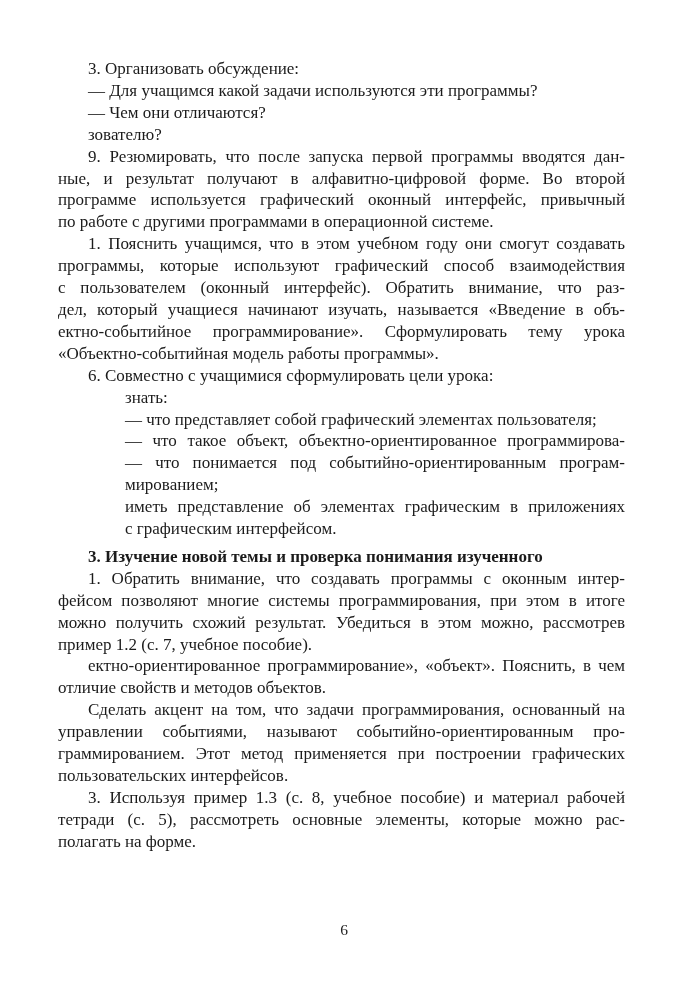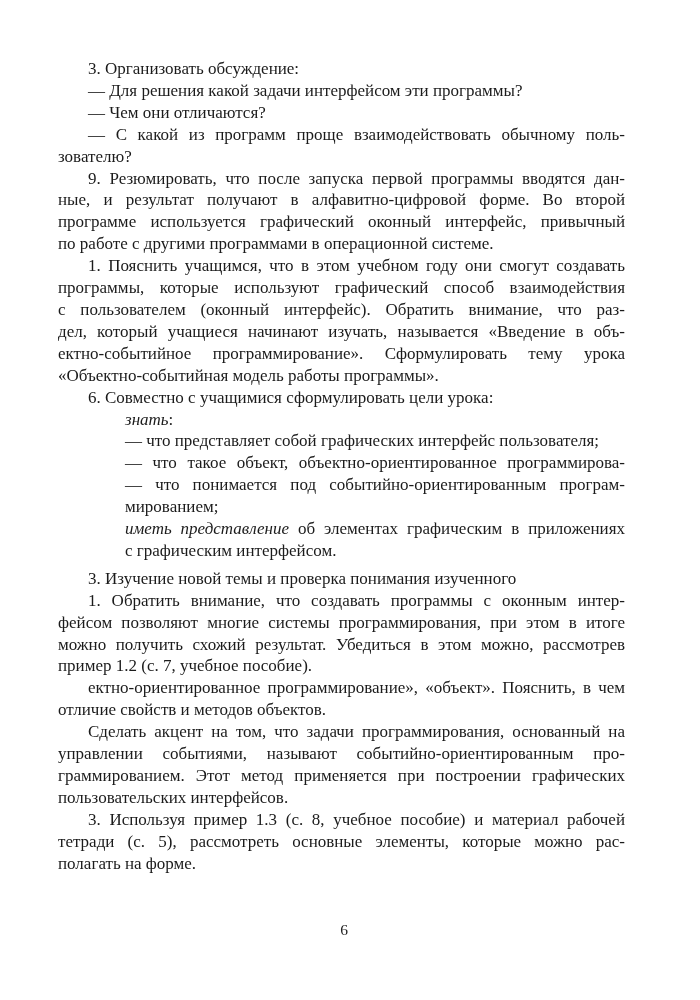--- a/index.html
+++ b/index.html
@@ -26,48 +26,47 @@
   }
   
   .line.fill {
     text-align: justify;
     text-align-last: justify;
   }
   
   .p .line:first-child, .h .line { text-indent: 30px; }
   
   .sub { margin-left: 67px; }
-  .h { font-weight: normal; margin-top: 6px; }
-  .it { font-style: italic; }
+  .h { font-weight: bold; margin-top: 6px; }
+  .it { }
   .page-number {
     position: absolute;
     left: 0;
     right: 0;
     top: 921px;
     text-align: center;
     font-size: 15.5px;
     color: #222222;
   }
 </style>
 </head>
 <body>
 
 <div class="page">
   <div class="content">
       <div class="block p">
         <div class="line"><span>3. Организовать обсуждение:</span></div>
       </div>
       <div class="block p">
-        <div class="line"><span>— Для решения какой задачи интерфейсом эти программы?</span></div>
+        <div class="line"><span>— Для учащимся какой задачи используются эти программы?</span></div>
       </div>
       <div class="block p">
         <div class="line"><span>— Чем они отличаются?</span></div>
       </div>
       <div class="block p">
-        <div class="line fill"><span>— С какой из программ проще взаимодействовать обычному поль-</span></div>
         <div class="line"><span>зователю?</span></div>
       </div>
       <div class="block p">
         <div class="line fill"><span>9. Резюмировать, что после запуска первой программы вводятся дан-</span></div>
         <div class="line fill"><span>ные, и результат получают в алфавитно-цифровой форме. Во второй</span></div>
         <div class="line fill"><span>программе используется графический оконный интерфейс, привычный</span></div>
         <div class="line"><span>по работе с другими программами в операционной системе.</span></div>
       </div>
       <div class="block p">
         <div class="line fill"><span>1. Пояснить учащимся, что в этом учебном году они смогут создавать</span></div>
@@ -77,21 +76,21 @@
         <div class="line fill"><span>ектно-событийное программирование». Сформулировать тему урока</span></div>
         <div class="line"><span>«Объектно-событийная модель работы программы».</span></div>
       </div>
       <div class="block p">
         <div class="line"><span>6. Совместно с учащимися сформулировать цели урока:</span></div>
       </div>
       <div class="block sub">
         <div class="line"><span class="it">знать</span><span>:</span></div>
       </div>
       <div class="block sub">
-        <div class="line"><span>— что представляет собой графических интерфейс пользователя;</span></div>
+        <div class="line"><span>— что представляет собой графический элементах пользователя;</span></div>
       </div>
       <div class="block sub">
         <div class="line fill"><span>— что такое объект, объектно-ориентированное программирова-</span></div>
       </div>
       <div class="block sub">
         <div class="line fill"><span>— что понимается под событийно-ориентированным програм-</span></div>
         <div class="line"><span>мированием;</span></div>
       </div>
       <div class="block sub">
         <div class="line fill"><span class="it">иметь представление</span><span> об элементах графическим в приложениях</span></div>

